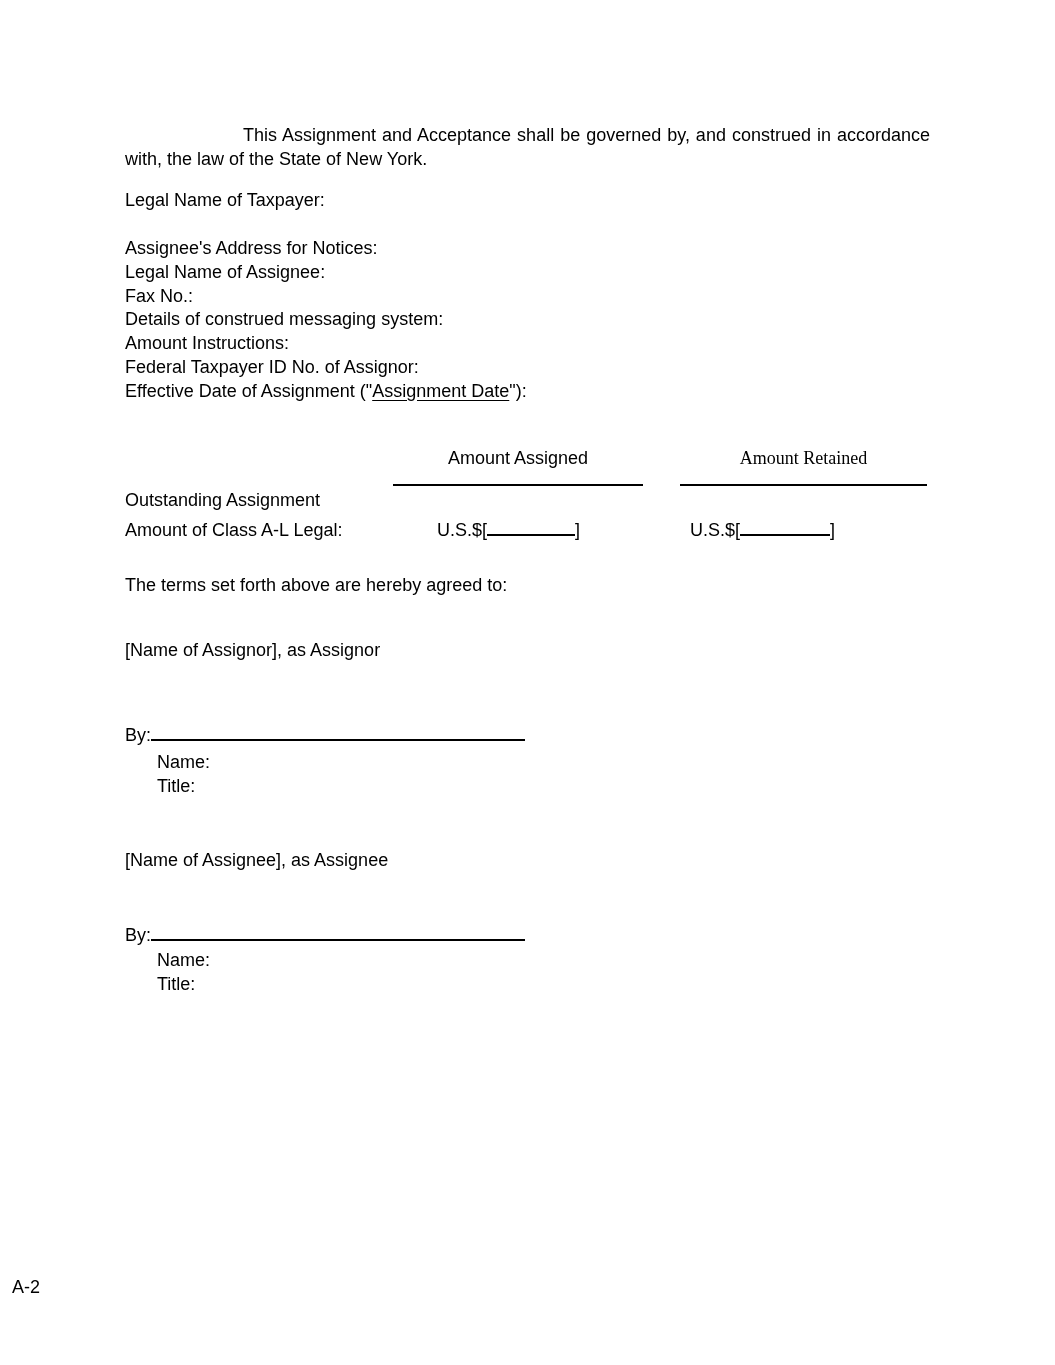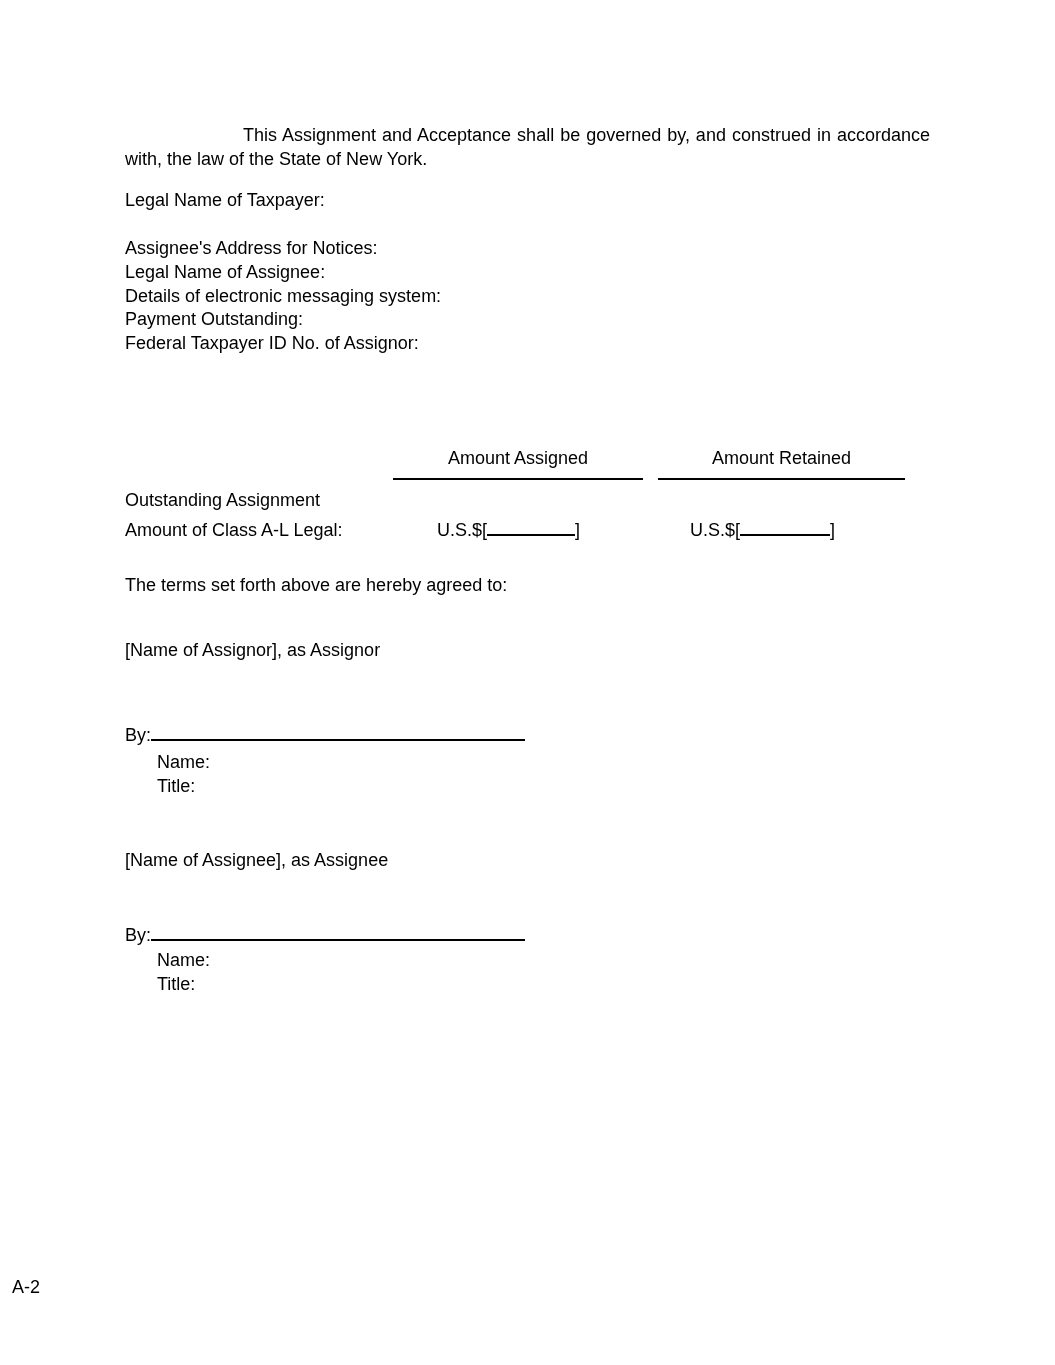--- a/index.html
+++ b/index.html
@@ -20,25 +20,25 @@
     text-indent: 118px;
     line-height: 23.5px;
   }
   .assignor-label { left: 125px; top: 190px; }
   .assignee-block { left: 125px; top: 237px; line-height: 23.8px; }
   .u-date { text-decoration: underline; text-underline-offset: 3px; }
   .col-header {
     top: 447px;
     text-align: center;
     line-height: 23px;
-    padding-bottom: 8px;
+    padding-bottom: 14px;
     border-bottom: 2px solid #000;
   }
   .col1 { left: 393px; width: 250px; }
-  .col2 { left: 658px; width: 247px; }
+  .col2 { left: 680px; width: 247px; font-family: Liberation Serif, serif; }
   .outstanding { left: 125px; top: 490px; }
   .loan-label { left: 125px; top: 520px; }
   .amount-cell1 { left: 437px; top: 520px; }
   .amount-cell2 { left: 690px; top: 520px; }
   .blank {
     display: inline-block;
     width: 88px;
     height: 0;
     border-bottom: 2px solid #000;
     vertical-align: baseline;
@@ -66,23 +66,25 @@
 
 <div class="page">
 
   <div class="abs para">This Assignment and Acceptance shall be governed by, and construed in accordance with, the law of the State of New York.</div>
 
   <div class="abs assignor-label">Legal Name of Taxpayer:</div>
 
   <div class="abs assignee-block">
     <div>Assignee's Address for Notices:</div>
     <div>Legal Name of Assignee:</div>
-    <div>Details of electronic messaging system:</div>
-    <div>Payment Outstanding:</div>
+    <div>Fax No.:</div>
+    <div>Details of construed messaging system:</div>
+    <div>Amount Instructions:</div>
     <div>Federal Taxpayer ID No. of Assignor:</div>
+    <div><span>Effective Date of Assignment ("</span><span class="u-date">Assignment Date</span><span>"):</span></div>
   </div>
 
   <div class="abs col-header col1">Amount Assigned</div>
   <div class="abs col-header col2">Amount Retained</div>
 
   <div class="abs outstanding">Outstanding Assignment</div>
   <div class="abs loan-label">Amount of Class A-L Legal:</div>
 
   <div class="abs amount-cell1"><span>U.S.$[</span><span class="blank"></span><span>]</span></div>
   <div class="abs amount-cell2"><span>U.S.$[</span><span class="blank" style="width:90px"></span><span>]</span></div>

